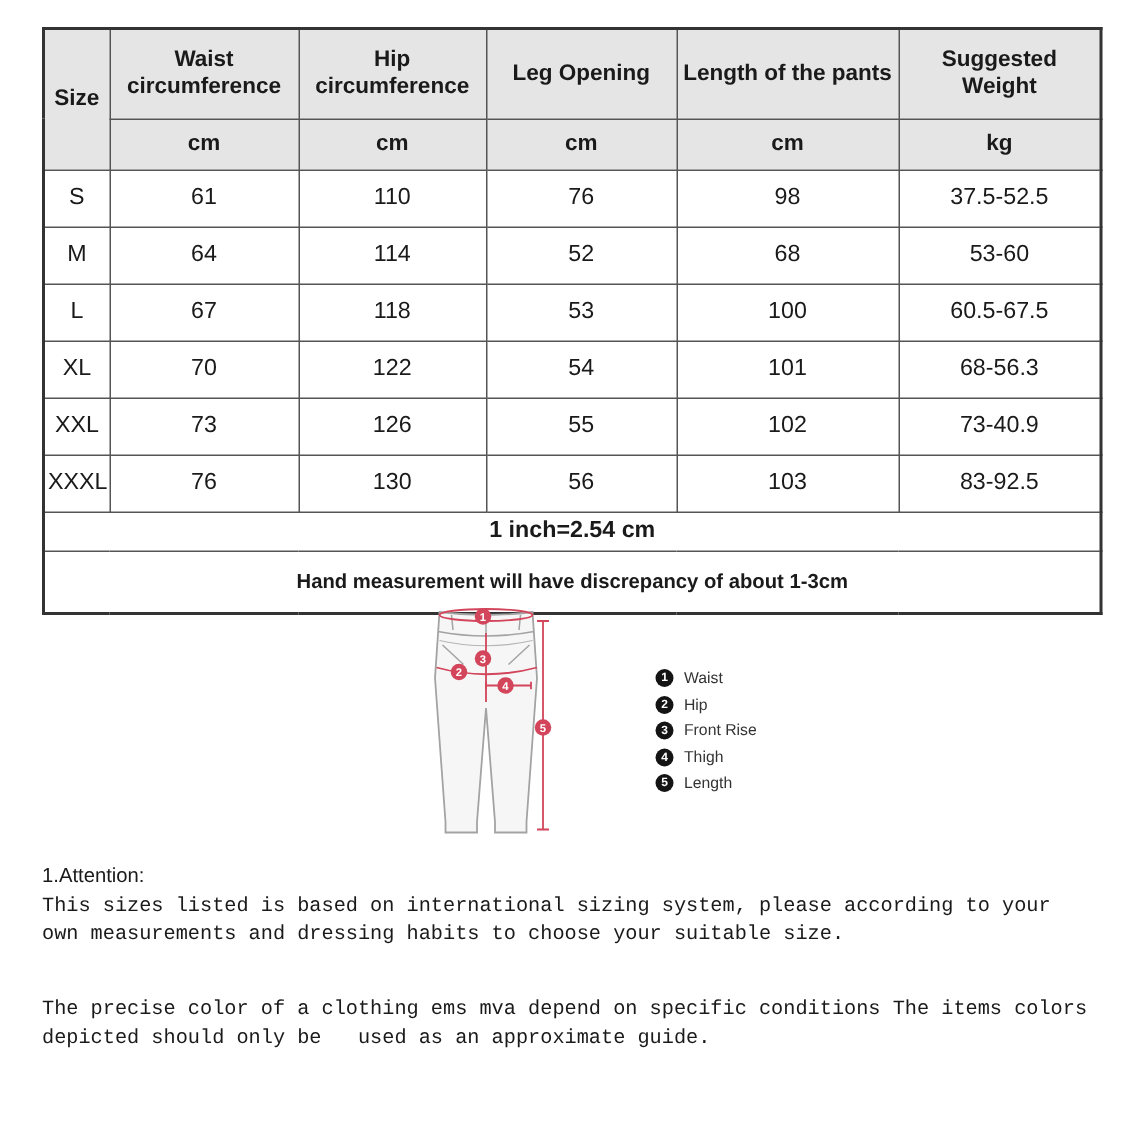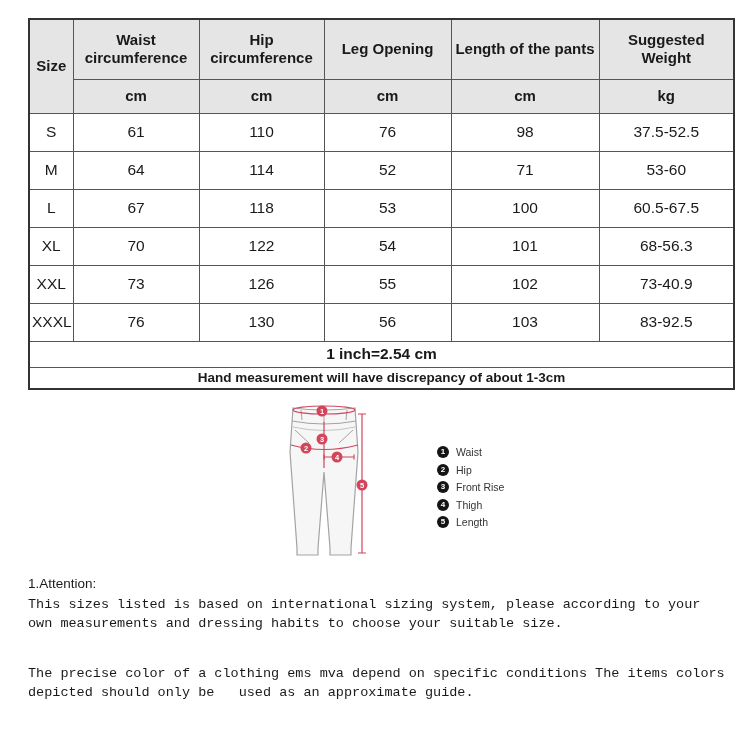--- a/index.html
+++ b/index.html
@@ -29,21 +29,21 @@
   .size-table thead th {
     background: #e5e5e5;
     font-weight: bold;
     font-size: 15px;
     line-height: 1.25;
   }
   tr.hdr-row   { height: 60px; }
   tr.unit-row  { height: 34px; }
   tr.data-row  { height: 38px; }
   tr.note-row-1 { height: 26px; margin-top: 48px; }
-  tr.note-row-2 { height: 22px; }
+  tr.note-row-2 { height: 42px; }
   .note-cell { font-weight: bold; font-size: 13px; }
   .note-cell.big { font-size: 13.5px; }
   
   .diagram { position: absolute; left: 0; top: 398px; width: 750px; height: 165px; }
   .pants-svg { position: absolute; left: 270px; top: 0; }
   .legend {
     position: absolute; left: 437px; top: 48px;
     display: flex; flex-direction: column; gap: 5.5px;
   }
   .legend-item { display: flex; align-items: center; gap: 7px; }
@@ -101,21 +101,21 @@
       <td>110</td>
       <td>76</td>
       <td>98</td>
       <td>37.5-52.5</td>
     </tr>
     <tr class="data-row">
       <td>M</td>
       <td>64</td>
       <td>114</td>
       <td>52</td>
-      <td>71</td>
+      <td>68</td>
       <td>53-60</td>
     </tr>
     <tr class="data-row">
       <td>L</td>
       <td>67</td>
       <td>118</td>
       <td>53</td>
       <td>100</td>
       <td>60.5-67.5</td>
     </tr>

